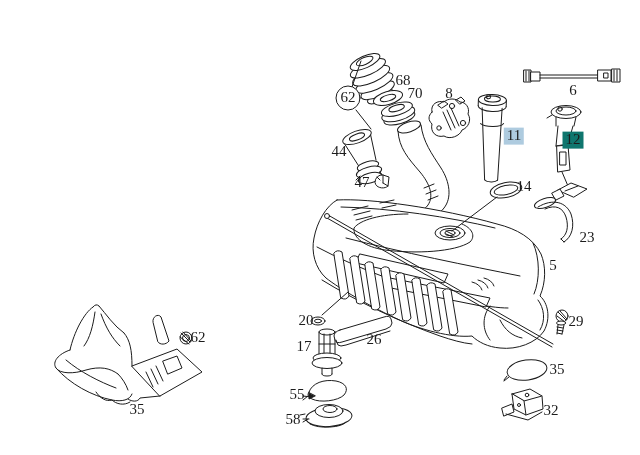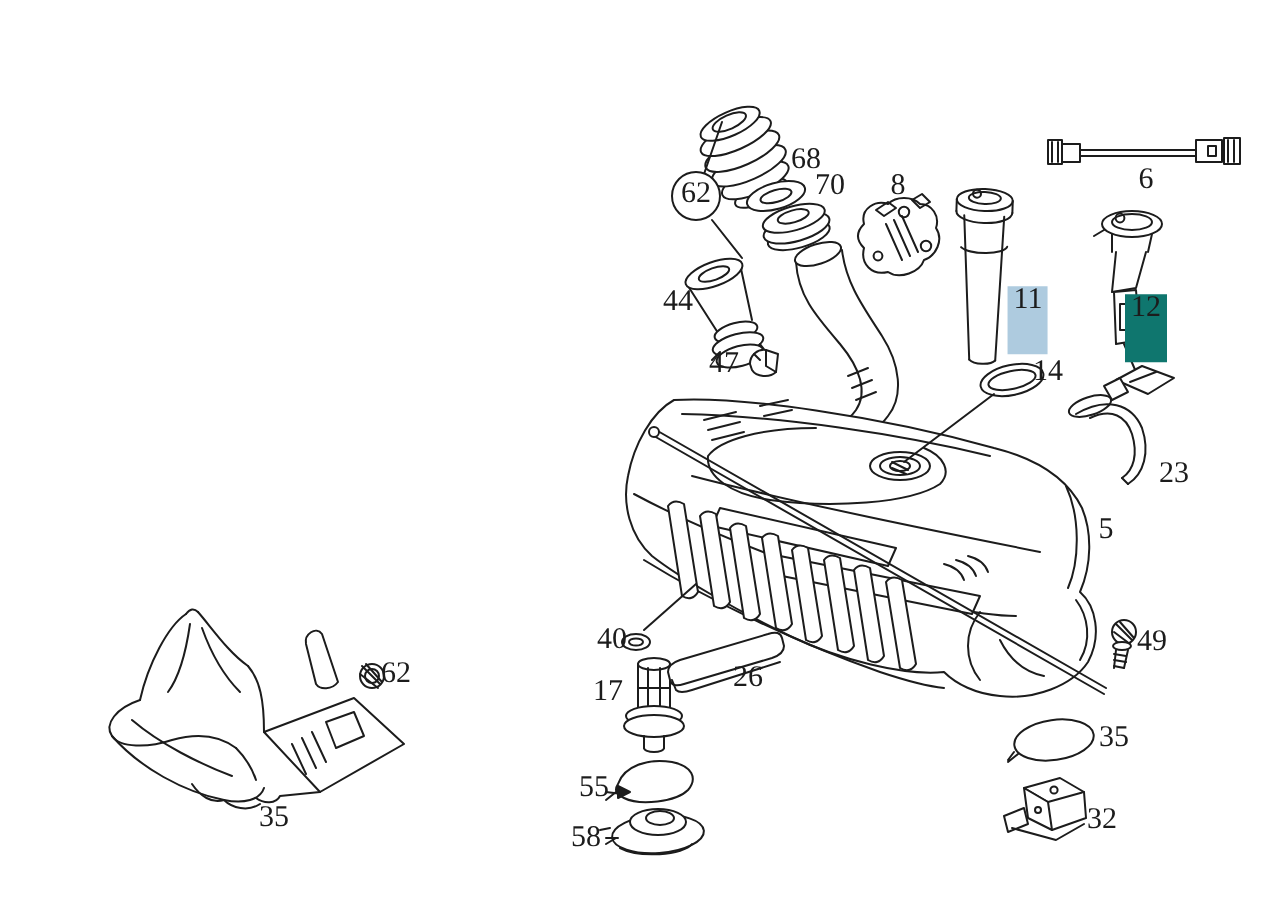--- a/index.html
+++ b/index.html
@@ -4,21 +4,21 @@
 <style>
   html,body{margin:0;padding:0;background:#fff;}
   .stage{position:relative;width:640px;height:455px;background:#fff;overflow:hidden;
          font-family:"Liberation Serif",serif;}
   #art{position:absolute;left:0;top:0;}
   #art path,#art ellipse,#art circle,#art line,#art rect,#art polygon{
       stroke:var(--line,#1c1c1c);stroke-width:1;stroke-linecap:round;stroke-linejoin:round;}
   .callout{position:absolute;transform:translate(-50%,-50%);
            font-size:15px;line-height:1.05;color:var(--line,#1c1c1c);
            white-space:nowrap;cursor:pointer;}
-  .hl{padding:0 3px 18px 3px;margin-top:24px;}
+  .hl{padding:0 3px 1px 3px;}
 </style>
 </head>
 <body>
 
 <div class="stage" style="background: rgb(255, 255, 255);">
 
 <svg id="art" width="640" height="455" viewBox="0 0 640 455" fill="none">
 
   <g transform="rotate(-24 374 82)">
     <ellipse cx="374" cy="98" rx="14" ry="5" fill="#fff"></ellipse>
@@ -279,24 +279,24 @@
 <span class="callout" style="left:415px;top:94px">70</span>
 <span class="callout" style="left:449px;top:94px">8</span>
 <span class="callout" style="left:339px;top:152px">44</span>
 <span class="callout" style="left:362px;top:183px">47</span>
 <span class="callout" style="left:573px;top:91px">6</span>
 <span class="callout hl hl-blue" style="left: 514px; top: 136px; background: rgb(174, 203, 223);">11</span>
 <span class="callout hl hl-gray" style="left: 573px; top: 140px; background: #0f766e;">12</span>
 <span class="callout" style="left:524px;top:187px">14</span>
 <span class="callout" style="left:587px;top:238px">23</span>
 <span class="callout" style="left:553px;top:266px">5</span>
-<span class="callout" style="left:576px;top:322px">49</span>
+<span class="callout" style="left:576px;top:322px">29</span>
 <span class="callout" style="left:557px;top:370px">35</span>
 <span class="callout" style="left:551px;top:411px">32</span>
-<span class="callout" style="left:306px;top:321px">40</span>
+<span class="callout" style="left:306px;top:321px">20</span>
 <span class="callout" style="left:304px;top:347px">17</span>
 <span class="callout" style="left:374px;top:340px">26</span>
 <span class="callout" style="left:297px;top:395px">55</span>
 <span class="callout" style="left:293px;top:420px">58</span>
 <span class="callout" style="left:137px;top:410px">35</span>
 <span class="callout" style="left:198px;top:338px">62</span>
 
 </div>
 
 </body></html>

